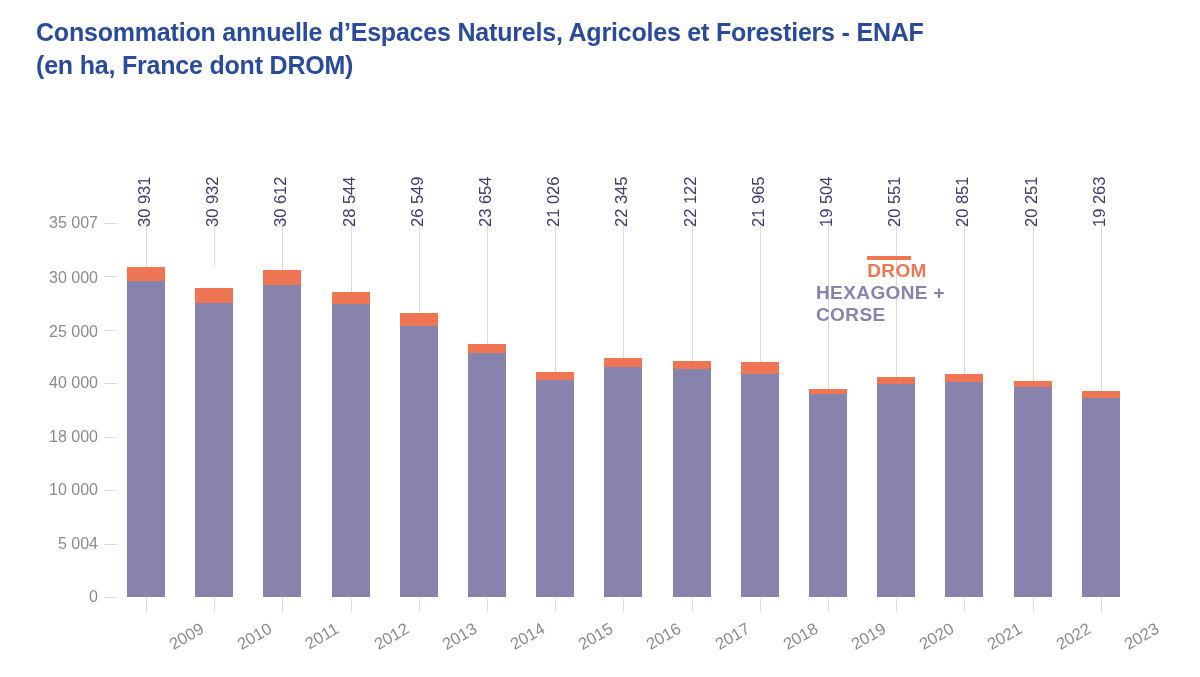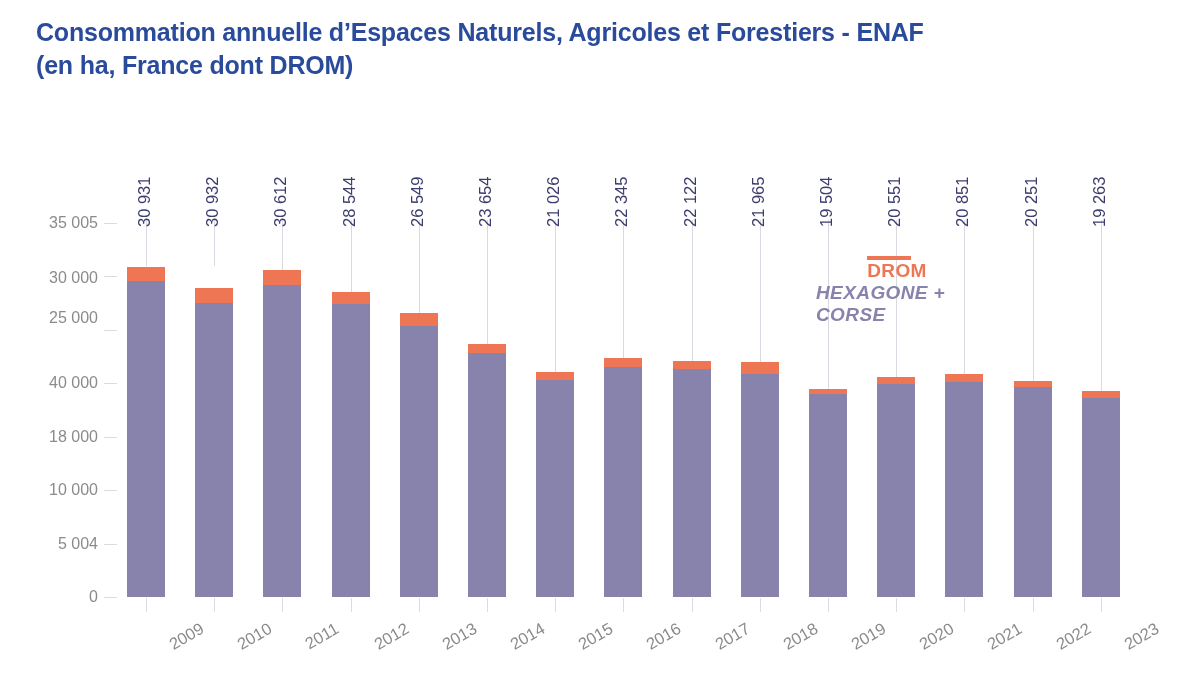--- a/index.html
+++ b/index.html
@@ -85,46 +85,46 @@
   }
 
   
   .legend { position: absolute; left: 816px; top: 256px; }
   .legend-row { display: flex; align-items: center; height: 26px; flex-direction: column; }
   .legend-sw { width: 44px; height: 17px; margin-right: 16px; }
   .legend-sw.drom { background: #EE7655; }
   .legend-sw.hex  { background: #8883AC; }
   .legend-txt { font-size: 19px; font-weight: bold; letter-spacing: .4px; }
   .legend-txt.drom { color: #EE7655; }
-  .legend-txt.hex  { color: #8883AC; font-style: italic; }
+  .legend-txt.hex  { color: #8883AC; }
 </style>
 </head>
 <body>
 
 <div id="root">
 
   <div class="title">Consommation annuelle d’Espaces Naturels, Agricoles et Forestiers - ENAF
 (en ha, France dont DROM)</div>
 
   <div class="plot" id="plot">
       <div class="ylabel" style="top: 597px;">0</div>
       <div class="ytick" style="top: 597px;"></div>
       <div class="ylabel" style="top: 543.571px;">5 004</div>
       <div class="ytick" style="top: 543.571px;"></div>
       <div class="ylabel" style="top: 490.143px;">10 000</div>
       <div class="ytick" style="top: 490.143px;"></div>
       <div class="ylabel" style="top: 436.714px;">18 000</div>
       <div class="ytick" style="top: 436.714px;"></div>
       <div class="ylabel" style="top: 383.286px;">40 000</div>
       <div class="ytick" style="top: 383.286px;"></div>
-      <div class="ylabel" style="top: 318px;">25 000</div>
+      <div class="ylabel" style="top: 332px;">25 000</div>
       <div class="ytick" style="top: 329.857px;"></div>
       <div class="ylabel" style="top: 278px;">30 000</div>
       <div class="ytick" style="top: 276.429px;"></div>
-      <div class="ylabel" style="top: 223px;">35 005</div>
+      <div class="ylabel" style="top: 223px;">35 007</div>
       <div class="ytick" style="top: 223px;"></div>
       <div class="leader" style="left: 146px; top: 220px; height: 46.4802px;"></div>
       <div class="bar-group" style="left: 127px; width: 38px; bottom: 80px; height: 330.52px;">
         <div class="seg seg-hex" style="bottom: 0px; height: 315.56px;"></div>
         <div class="seg seg-drom" style="bottom: 315.56px; height: 14.96px;"></div>
       </div>
       <div class="vlabel" style="left: 154px; top: 208px;">30 931</div>
       <div class="xtick" style="left: 146px; top: 598px;"></div>
       <div class="xlabel" style="left: 161px; top: 619px;">2009</div>
       <div class="leader" style="left: 214.2px; top: 220px; height: 46.4695px;"></div>

